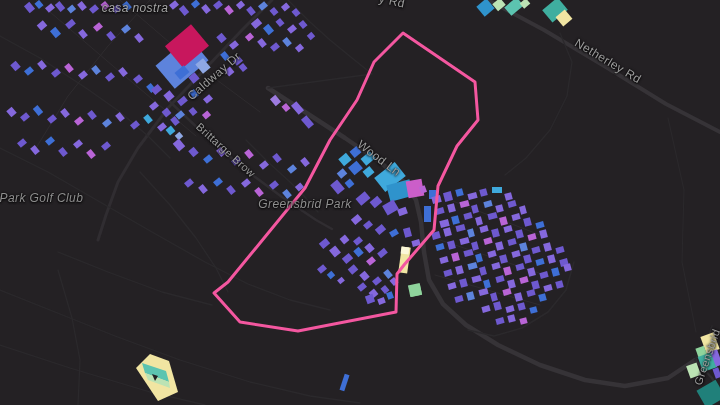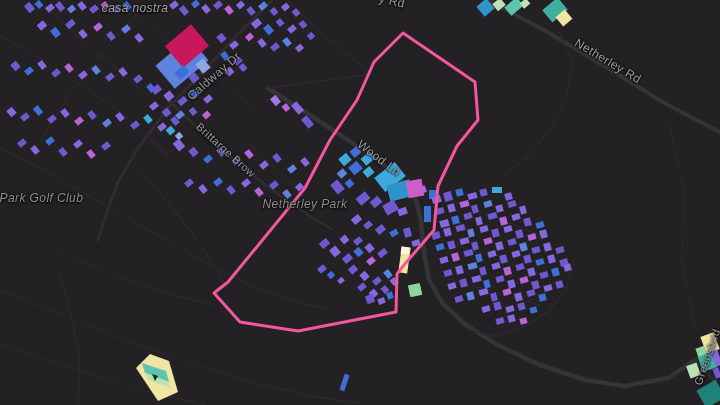--- a/index.html
+++ b/index.html
@@ -331,17 +331,17 @@
   <svg id="overlay" width="720" height="405">
       <polygon points="403,33 475,82 478,120 457,146 438,186 434,230 404,265 397,274 396,312 298,331 240,322 214,293 228,282 305,188 330,140 357,100 374,62" fill="none" stroke="#f457a0" stroke-width="3" stroke-linejoin="round"></polygon>
     </svg>
   <div id="labels">
       <div class="lbl poi" style="left: 135px; top: 8px; font-size: 12px; transform: translate(-50%, -50%) rotate(0deg);">casa nostra</div>
       <div class="lbl road" style="left: 214px; top: 76px; font-size: 12px; transform: translate(-50%, -50%) rotate(-41deg);">Caldway Dr</div>
       <div class="lbl road" style="left: 226px; top: 150px; font-size: 11px; transform: translate(-50%, -50%) rotate(42deg);">Brittarge Brow</div>
       <div class="lbl road" style="left: 392px; top: 1px; font-size: 12px; transform: translate(-50%, -50%) rotate(12deg);">y Rd</div>
       <div class="lbl road" style="left: 608px; top: 61px; font-size: 12px; transform: translate(-50%, -50%) rotate(31deg);">Netherley Rd</div>
       <div class="lbl road" style="left: 379px; top: 158px; font-size: 12px; transform: translate(-50%, -50%) rotate(37deg);">Wood Ln</div>
-      <div class="lbl park" style="left: 305px; top: 204px; font-size: 12px; transform: translate(-50%, -50%) rotate(0deg);">Netherley Park</div>
+      <div class="lbl park" style="left: 305px; top: 204px; font-size: 12px; transform: translate(-50%, -50%) rotate(0deg);">Greensbrid Park</div>
       <div class="lbl park" style="left: 36px; top: 198px; font-size: 12px; transform: translate(-50%, -50%) rotate(0deg);">e Park Golf Club</div>
       <div class="lbl road" style="left: 707px; top: 357px; font-size: 11px; transform: translate(-50%, -50%) rotate(-71deg);">Greensbrid</div>
     </div>
 </div>
 
 </body></html>

